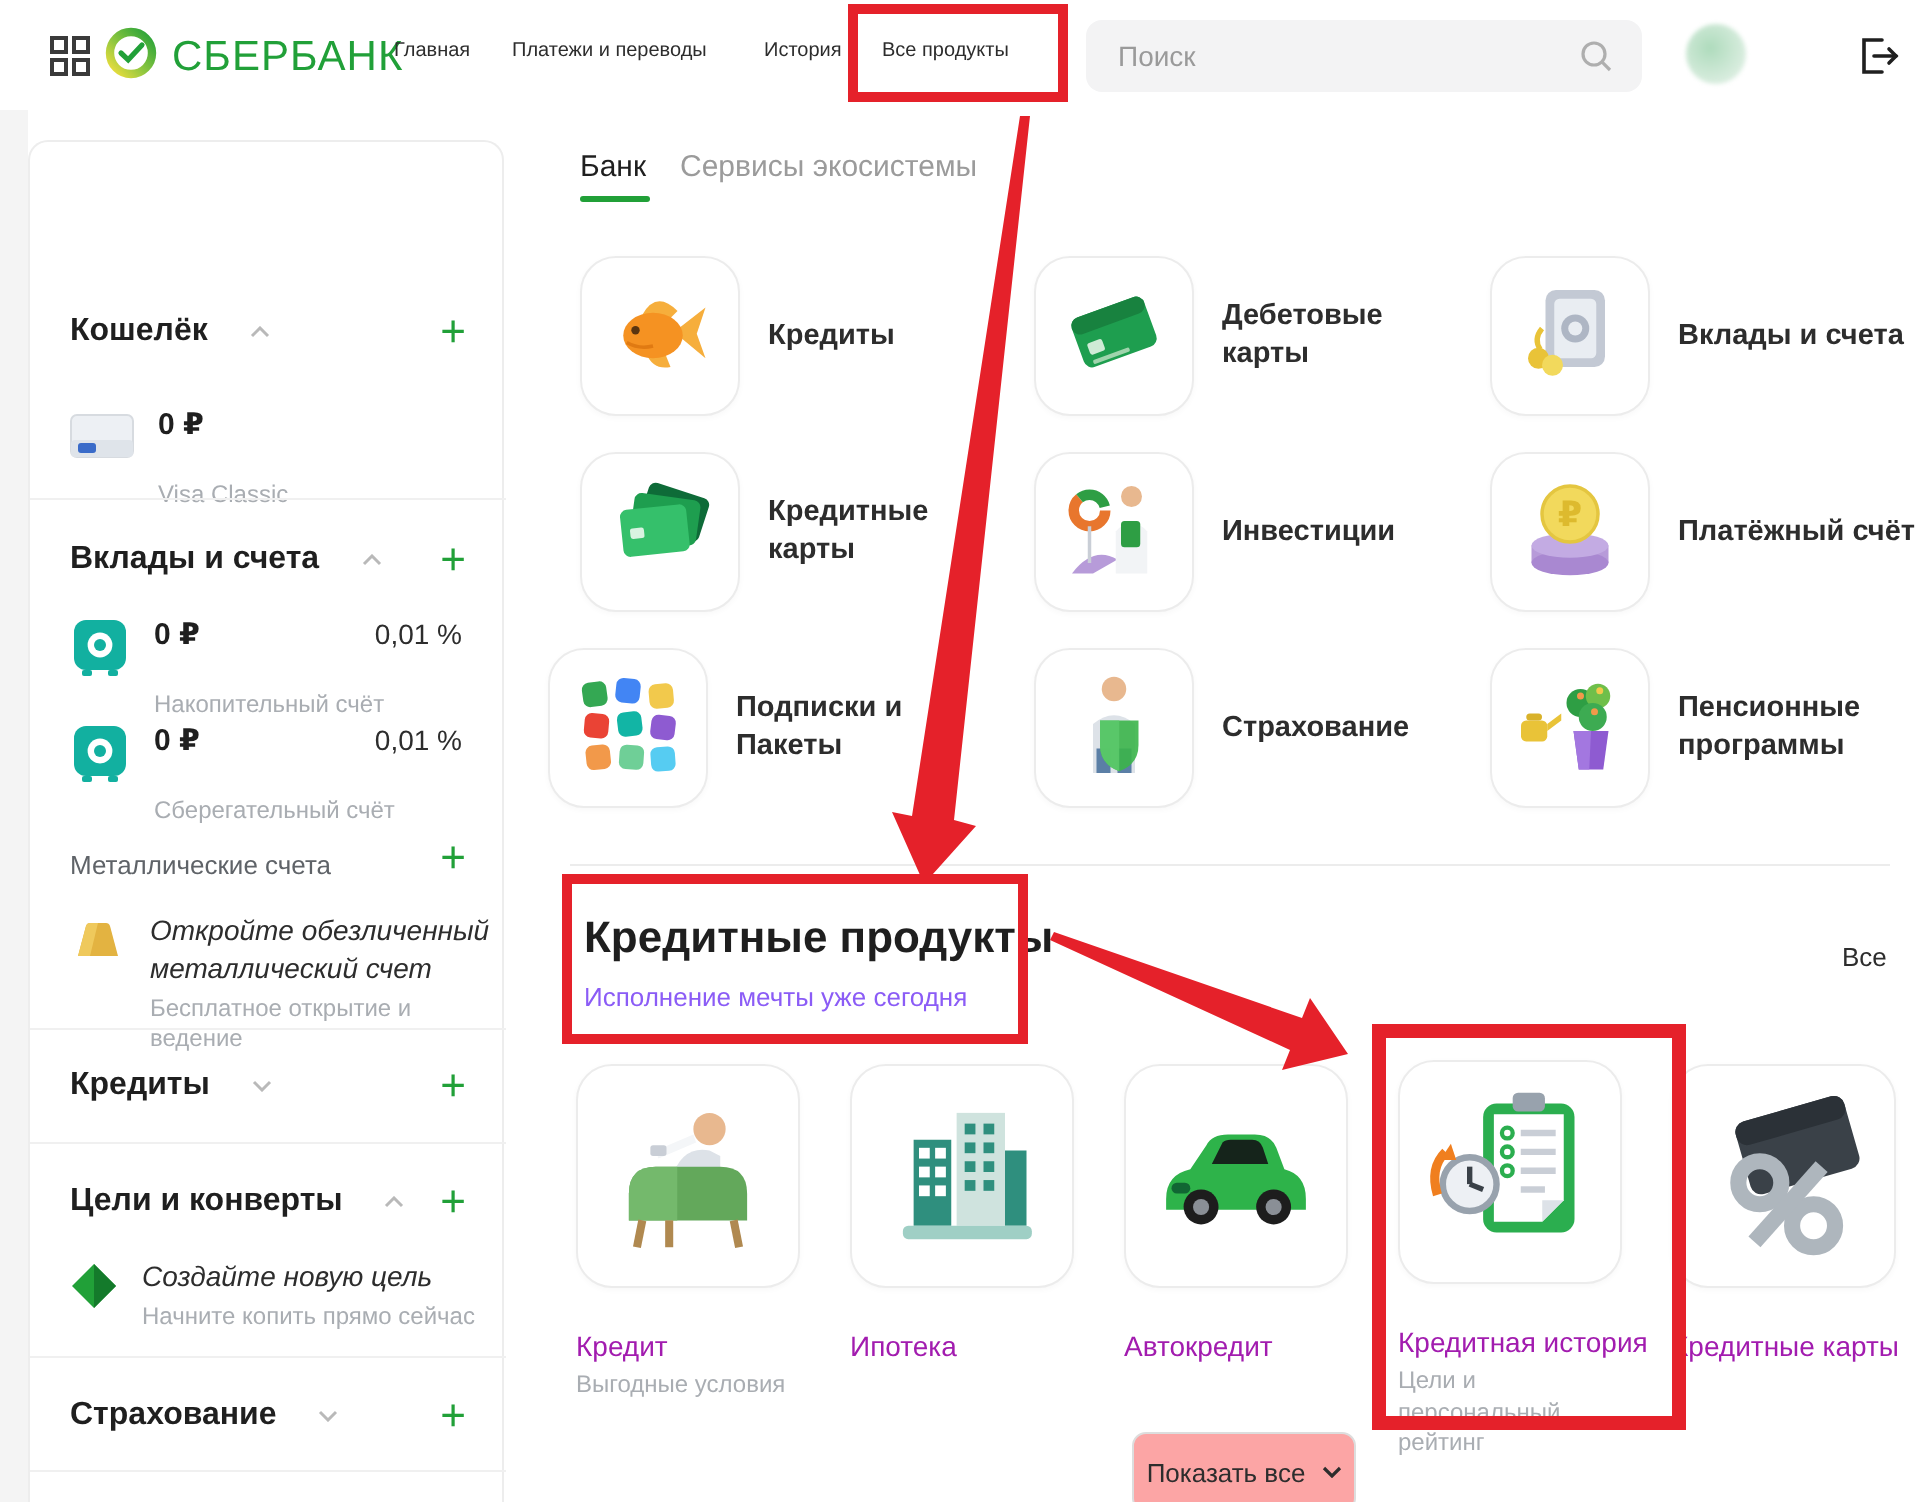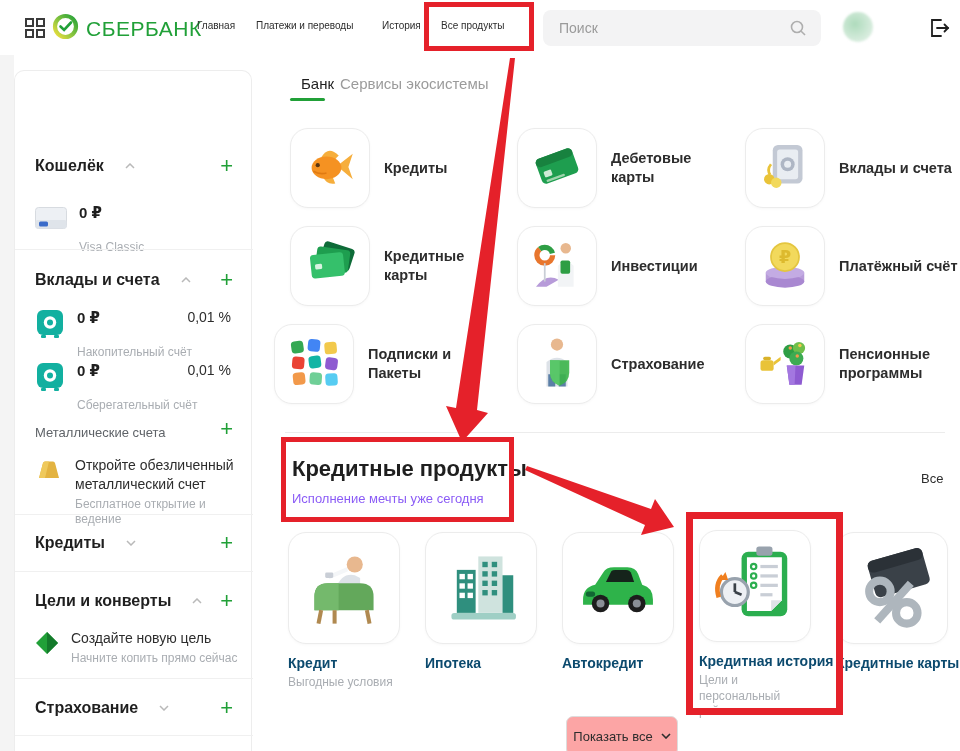--- a/index.html
+++ b/index.html
@@ -29,21 +29,21 @@
   .sidebar{position:absolute;left:14px;top:70px;width:238px;height:681px;background:#fff;
            border:1px solid #ededed;border-bottom:none;border-radius:10px 10px 0 0;}
   .sb-title{position:absolute;left:20px;font-size:16px;font-weight:bold;color:var(--dark);display:flex;align-items:center;gap:21px;cursor:pointer;}
   .sb-plus{position:absolute;right:18px;font-size:22px;font-weight:400;color:var(--green);cursor:pointer;line-height:1;}
   .sb-div{position:absolute;left:0;width:238px;height:1px;background:var(--divider);}
   .sb-item{position:absolute;left:20px;display:flex;gap:12px;cursor:pointer;}
   .sb-amount{font-size:15px;font-weight:bold;color:var(--dark);line-height:1.25;}
   .sb-sub{font-size:12px;color:#a9adb2;line-height:1.3;margin-top:17px;}
   .sb-rate{position:absolute;right:20px;font-size:14px;color:#2d2d2d;}
   .sb-small-label{position:absolute;left:20px;font-size:13px;color:#5f6368;cursor:pointer;}
-  .sb-offer-title{font-size:14px;color:#2d2d2d;line-height:1.35;max-width:178px;}
+  .sb-offer-title{font-size:14px;color:#2d2d2d;line-height:1.35;max-width:178px;font-style:italic;}
 
   
   .tab{position:absolute;top:75px;font-size:15px;cursor:pointer;}
   .tab.active{color:var(--dark);}
   .tab.inactive{color:#9b9b9b;}
   .tab-underline{position:absolute;left:290px;top:98px;width:35px;height:3px;border-radius:2px;background:var(--green);}
 
   .tile{background:#fff;border:1px solid var(--border);border-radius:18px;display:flex;align-items:center;justify-content:center;
         box-shadow:0 1px 3px rgba(0,0,0,.03);}
   .grid-item{position:absolute;display:flex;align-items:center;gap:14px;cursor:pointer;}
@@ -51,21 +51,21 @@
   .grid-label{font-size:14.5px;font-weight:bold;color:#2d2d2d;line-height:1.3;}
   .w110{width:112px;} .w130{width:132px;}
 
   .main-div{position:absolute;left:285px;top:432px;width:660px;height:1px;background:var(--border);}
   .section-title{position:absolute;left:292px;top:456px;font-size:22px;font-weight:bold;color:var(--dark);}
   .section-sub{position:absolute;left:292px;top:491px;font-size:13px;color:#8b5cf6;}
   .all-link{position:absolute;left:921px;top:471px;font-size:13px;color:#2d2d2d;cursor:pointer;}
 
   .card{position:absolute;cursor:pointer;}
   .card .tile{width:112px;height:112px;}
-  .card-label{margin-top:11px;font-size:14px;font-weight:bold;color:#0c4a6e;}
+  .card-label{margin-top:21px;font-size:14px;font-weight:normal;color:#a21caf;}
   .card-sub{margin-top:4px;font-size:12px;color:#a9adb2;line-height:1.3;max-width:122px;}
 
   .show-all{position:absolute;left:566px;top:716px;width:112px;height:40px;background:#fca5a5;border:1px solid #ddd;border-radius:7px;
             display:flex;align-items:center;justify-content:center;gap:8px;font-size:13px;color:#2d2d2d;cursor:pointer;}
 
   
   .ann-box{position:absolute;border-style:solid;border-color:var(--red);z-index:60;pointer-events:none;}
   #ann-box-1{left:424px;top:2px;width:110px;height:49px;border-width:5px;}
   #ann-box-2{left:281px;top:437px;width:233px;height:85px;border-width:5px;}
   #ann-box-3{left:686px;top:512px;width:157px;height:203px;border-width:7px;}
@@ -247,21 +247,21 @@
     <svg width="10" height="6" viewBox="0 0 10 6">
         <polyline points="1,1 5,5 9,1" fill="none" stroke="#b9b9b9" stroke-width="1.5"></polyline>
       </svg>
   </div>
   <span class="sb-plus" style="top:626px">+</span>
 
   <div class="sb-div" style="top:664px"></div>
 
 </div>
 
-<span class="tab active" style="left:301px">Банк</span>
+<span class="tab active" style="left:290px">Банк</span>
 <span class="tab inactive" style="left:340px">Сервисы экосистемы</span>
 <div class="tab-underline"></div>
 
 <div class="grid-item" style="left:290px;top:128px">
   <div class="tile">
       <span>
     <svg width="56" height="56" viewBox="0 0 64 64">
           <path d="M40 32 L58 18 L53 33 L58 47 Z" fill="#F6AE3C"></path>
       <path d="M22 22 Q30 8 42 20 L34 28 Z" fill="#F6AE3C"></path>
           <path d="M24 44 Q28 54 38 52 L34 42 Z" fill="#F6AE3C"></path>

